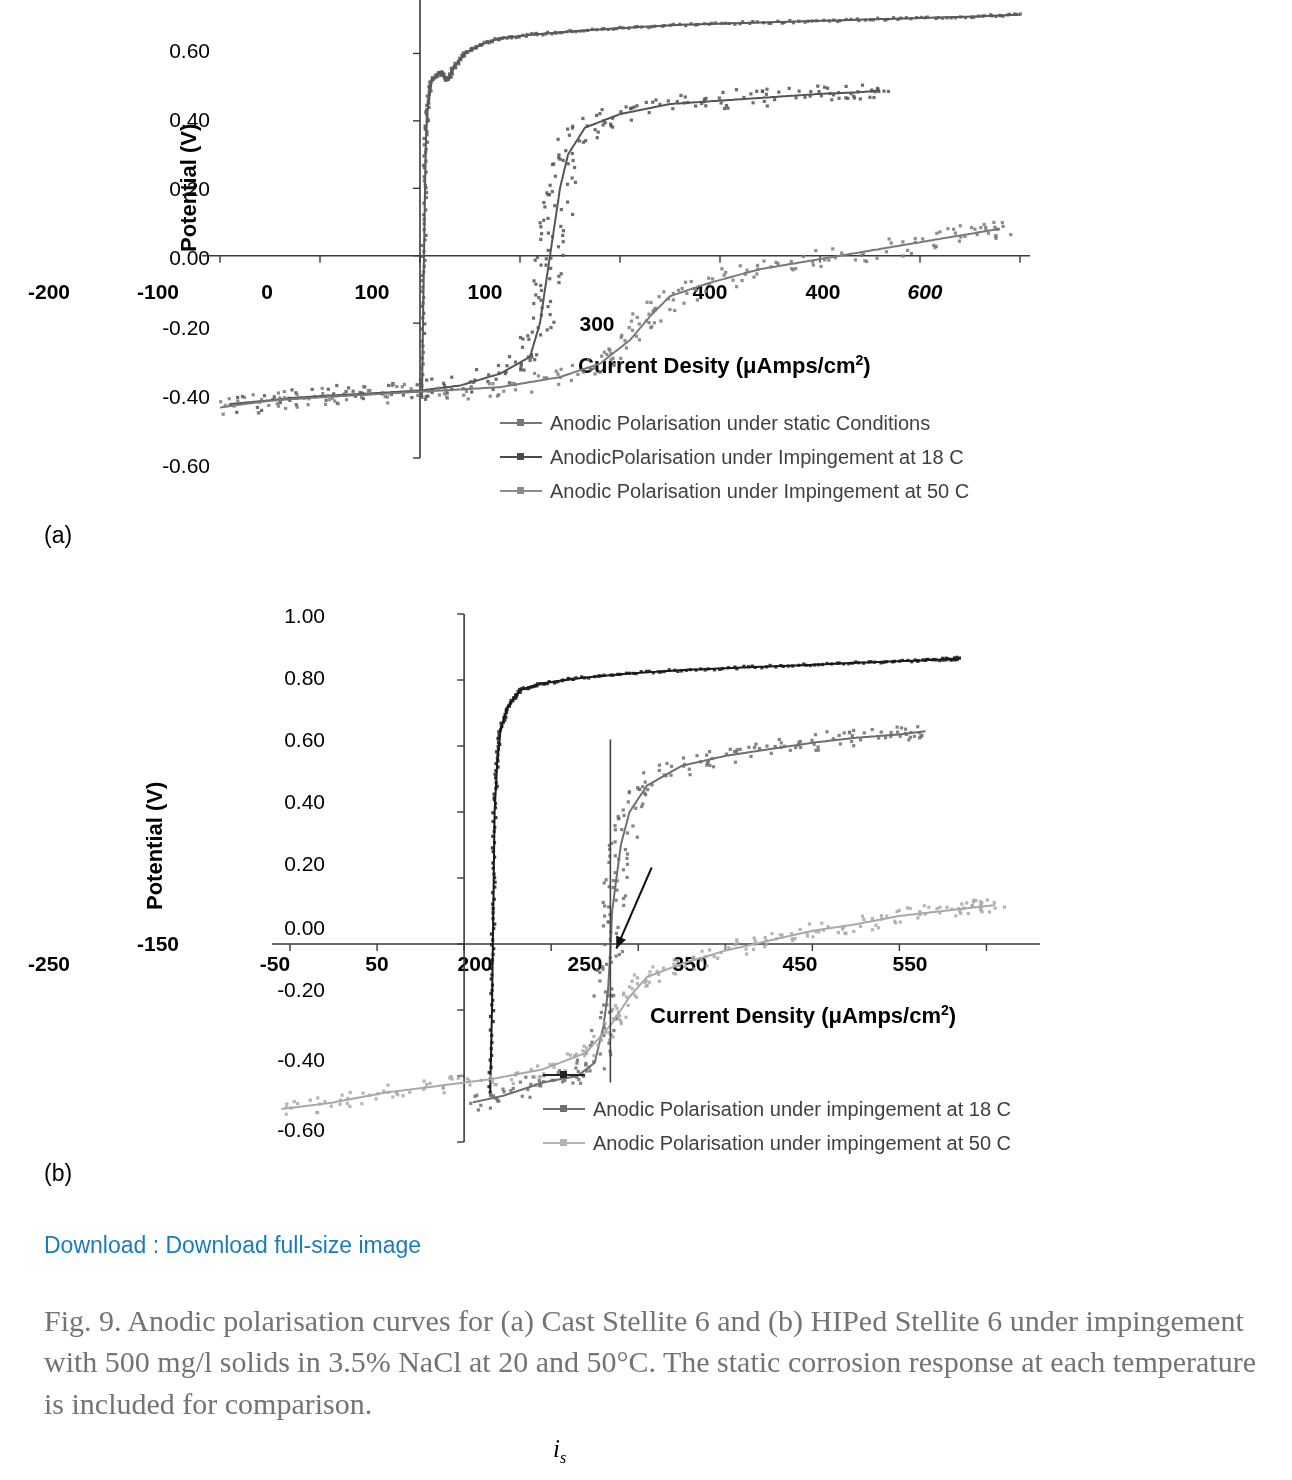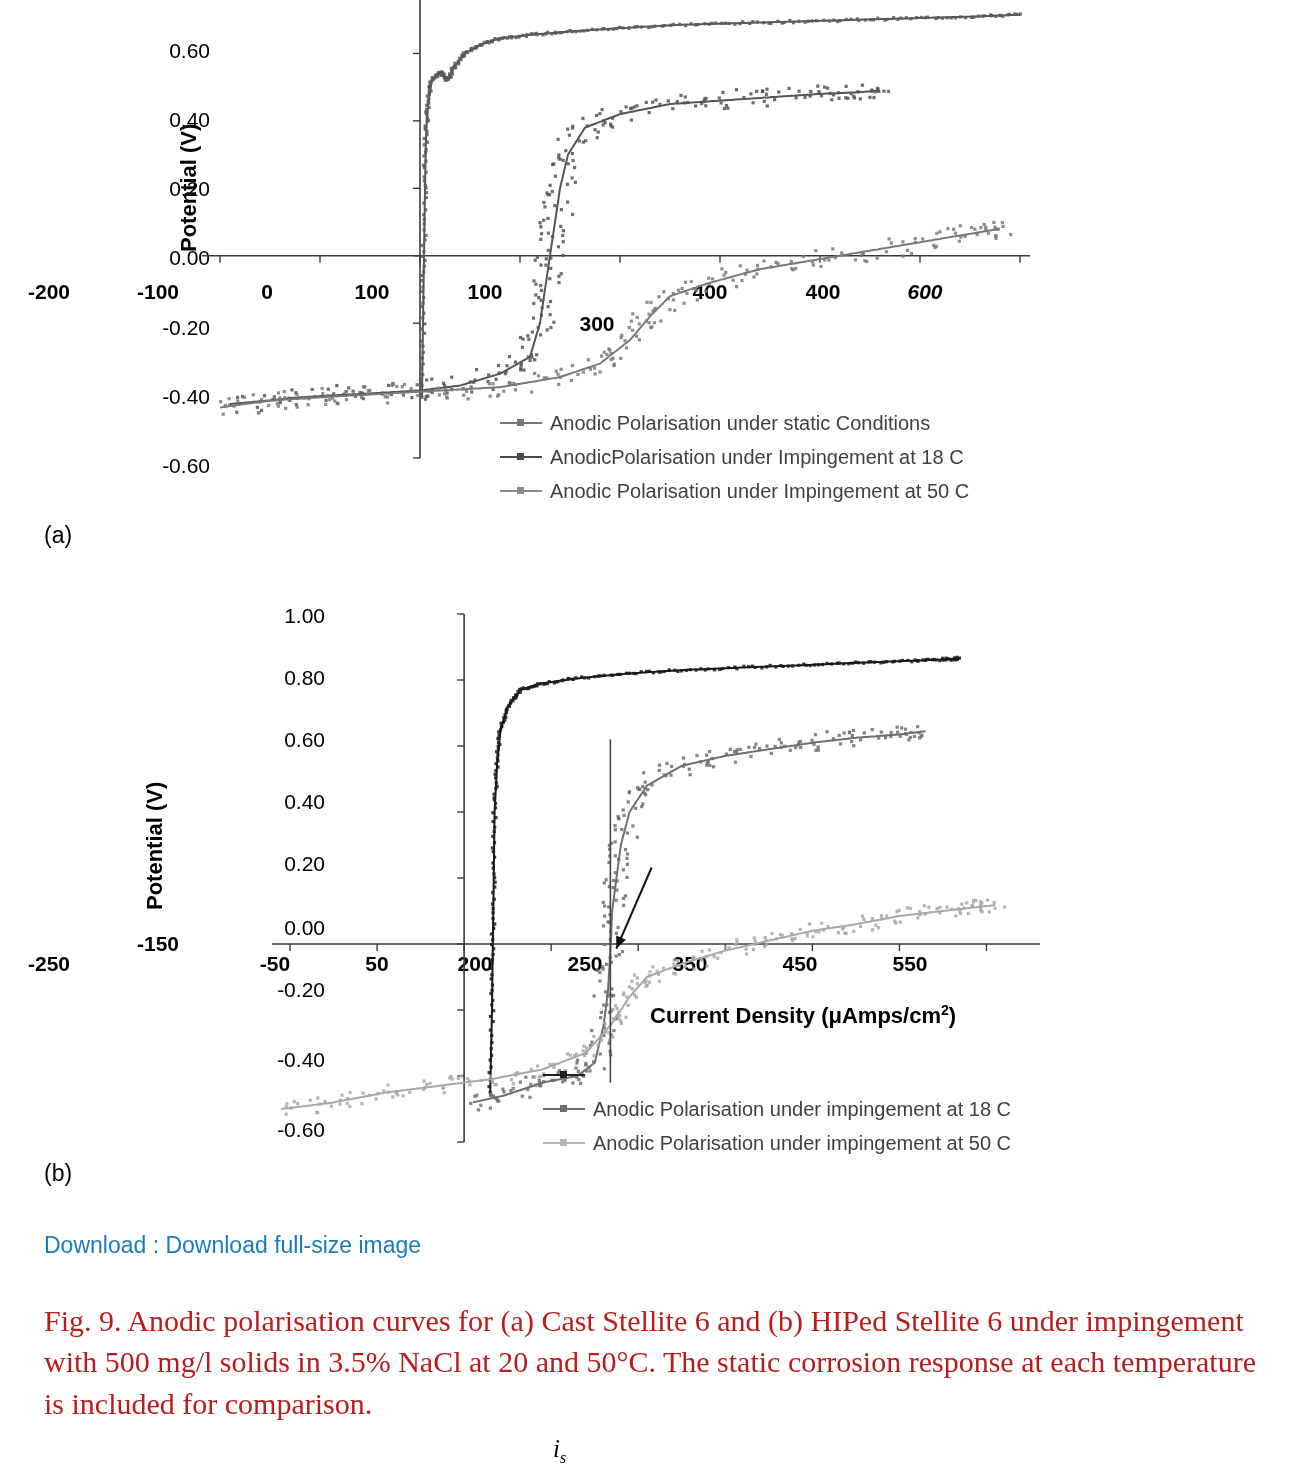--- a/index.html
+++ b/index.html
@@ -113,21 +113,21 @@
     cursor: pointer;
   }
   .caption {
     position: absolute;
     left: 44px;
     top: 1300px;
     width: 1230px;
     font-family: "Liberation Serif", serif;
     font-size: 30px;
     line-height: 1.38;
-    color: #b91c1c;
+    color: #737373;
   }
   .annot {
     position: absolute;
     font-family: "Liberation Serif", serif;
     font-style: italic;
     font-size: 25px;
   }
   .annot sub { font-size: 16px; font-style: italic; }
   svg { display: block; }
 </style>
@@ -135,20 +135,21 @@
 <body>
 
 <div class="figure-wrap">
 
   <div class="panel" id="panel-a">
 
     <div class="panel-label" style="left:44px; top:540px;">(a)</div>
 
     <div class="axis-title y-title" style="left:176px; top:270px;">Potential (V)</div>
 
+    <div class="axis-title" style="left:578px; top:370px;">Current Desity (μAmps/cm<sup style="font-size:14px;">2</sup>)</div>
 
     <div class="tick-label" style="left:130px; top:57px; width:80px;">0.60</div>
     <div class="tick-label" style="left:130px; top:126px; width:80px;">0.40</div>
     <div class="tick-label" style="left:130px; top:195px; width:80px;">0.20</div>
     <div class="tick-label" style="left:130px; top:264px; width:80px;">0.00</div>
     <div class="tick-label" style="left:120px; top:334px; width:90px;">-0.20</div>
     <div class="tick-label" style="left:120px; top:403px; width:90px;">-0.40</div>
     <div class="tick-label" style="left:120px; top:472px; width:90px;">-0.60</div>
 
     <div class="xtick-label" style="left:4px;   top:298px; width:90px;">-200</div>

